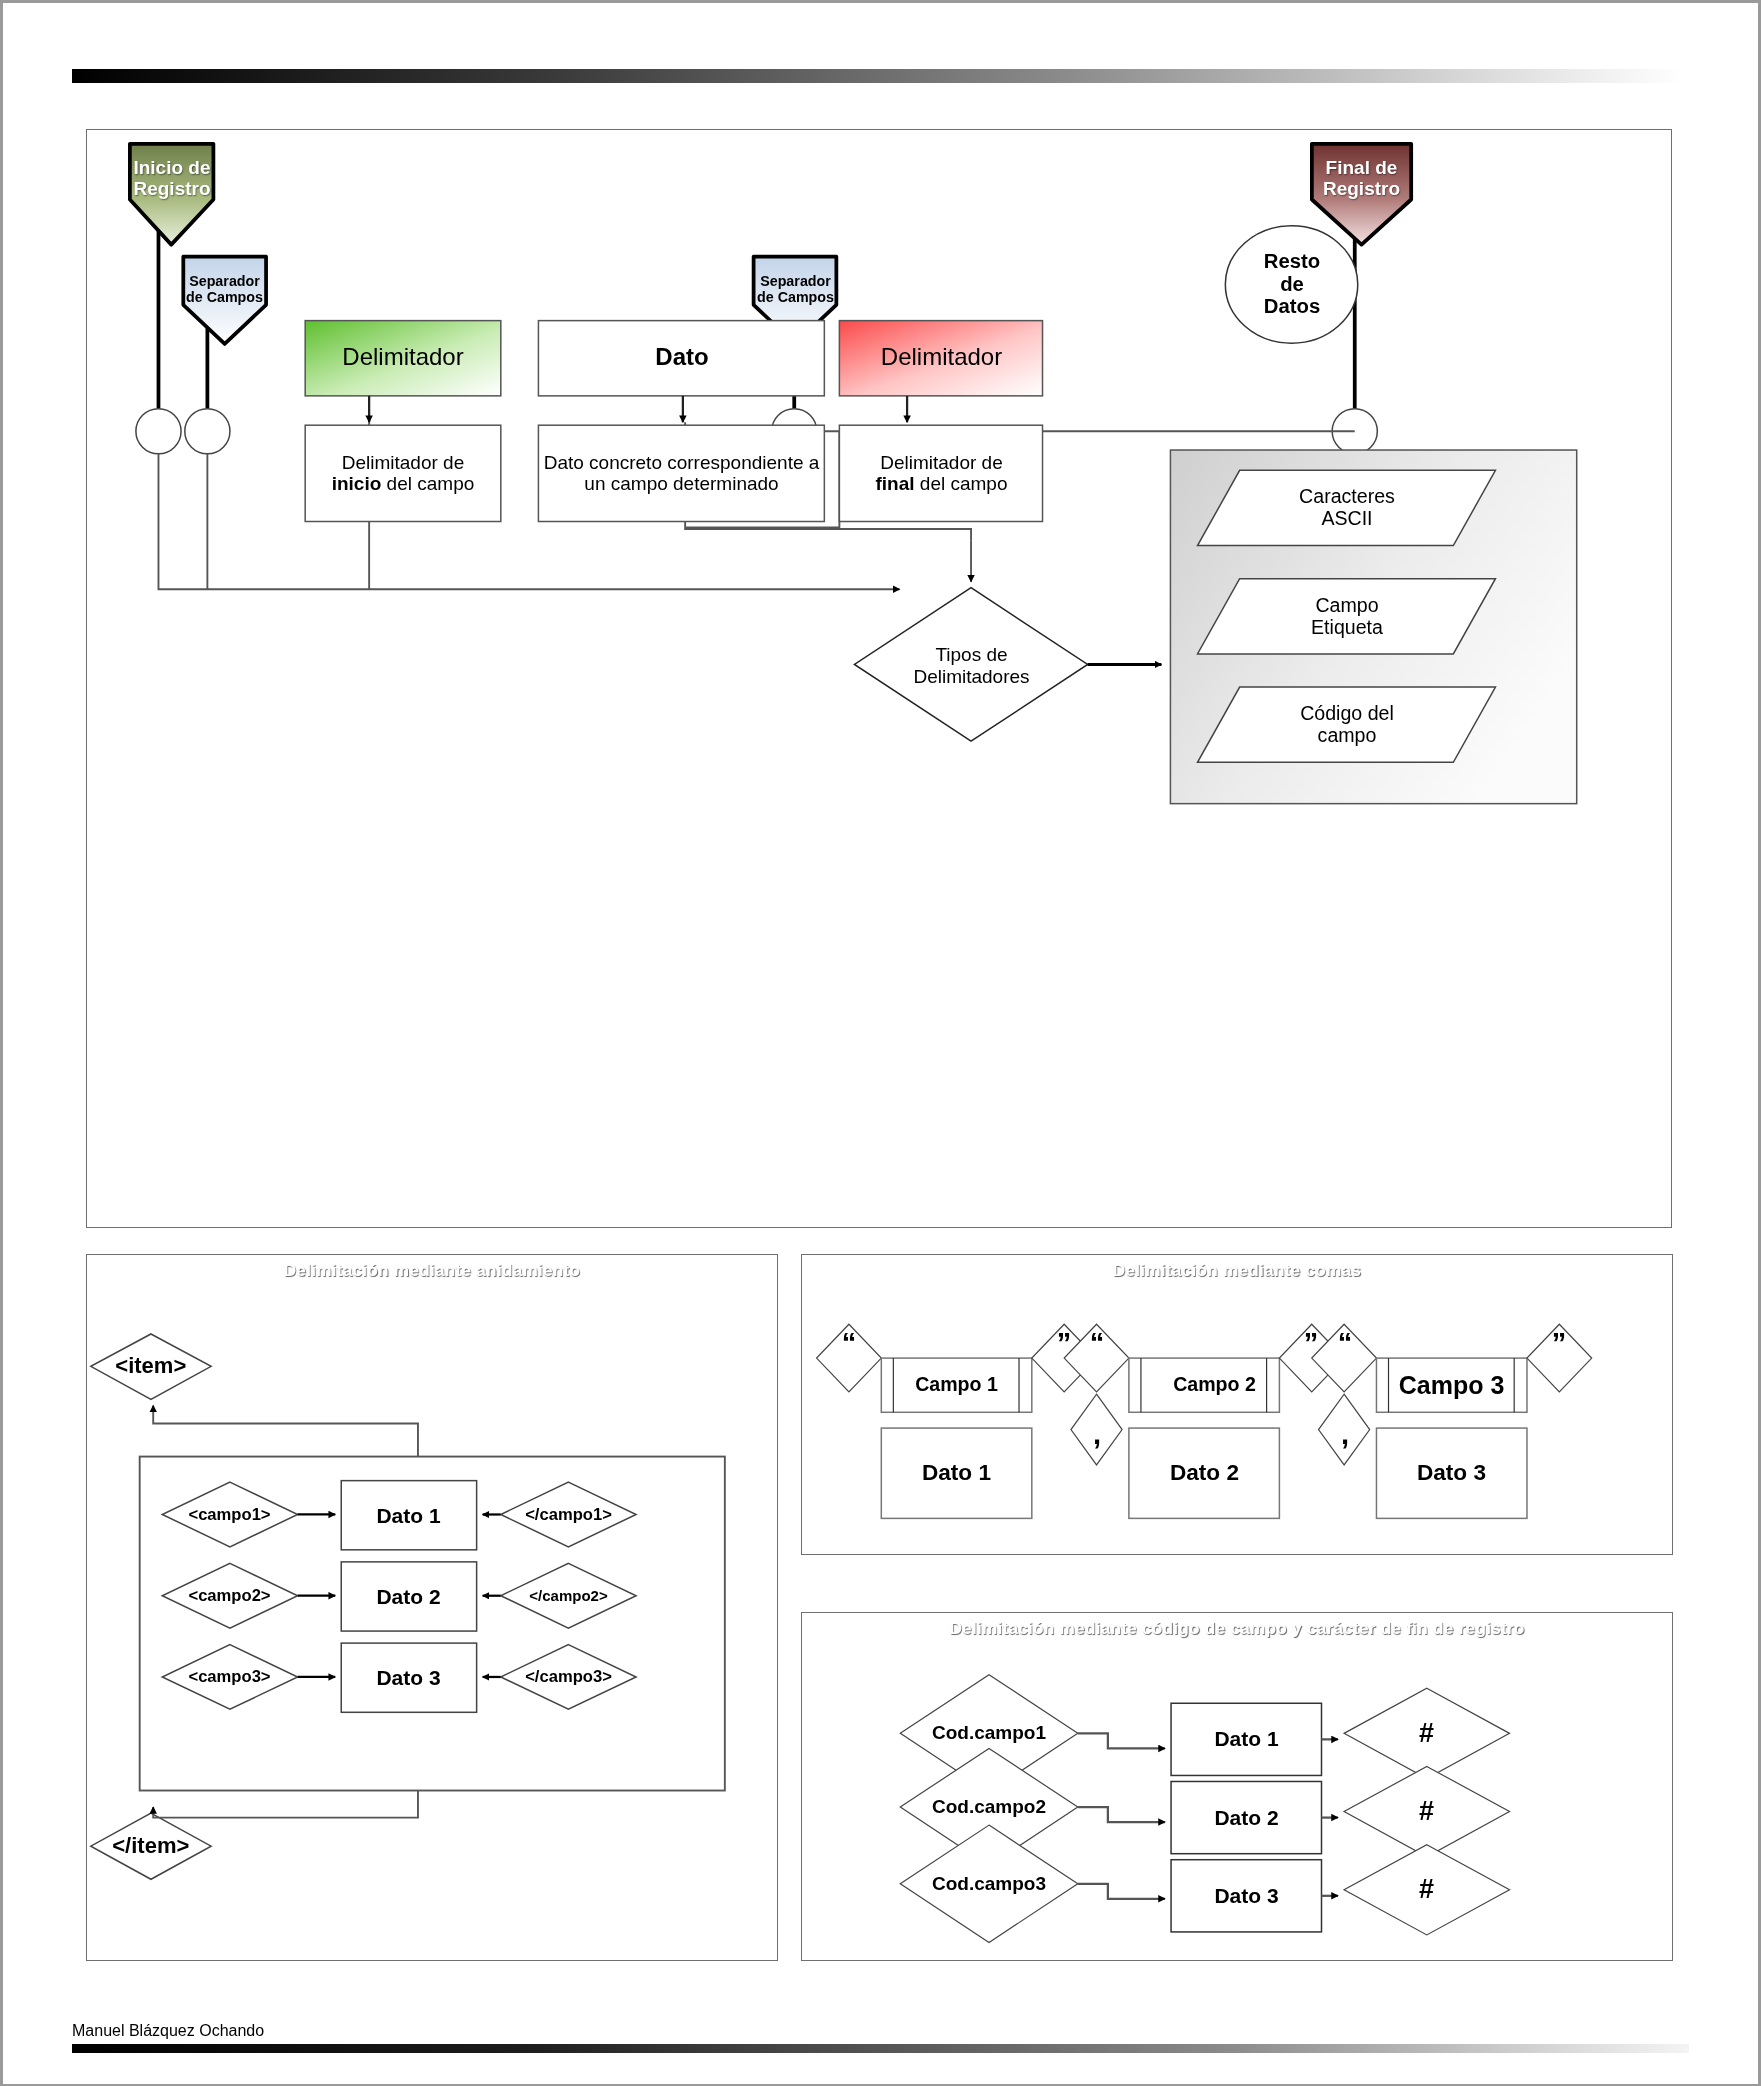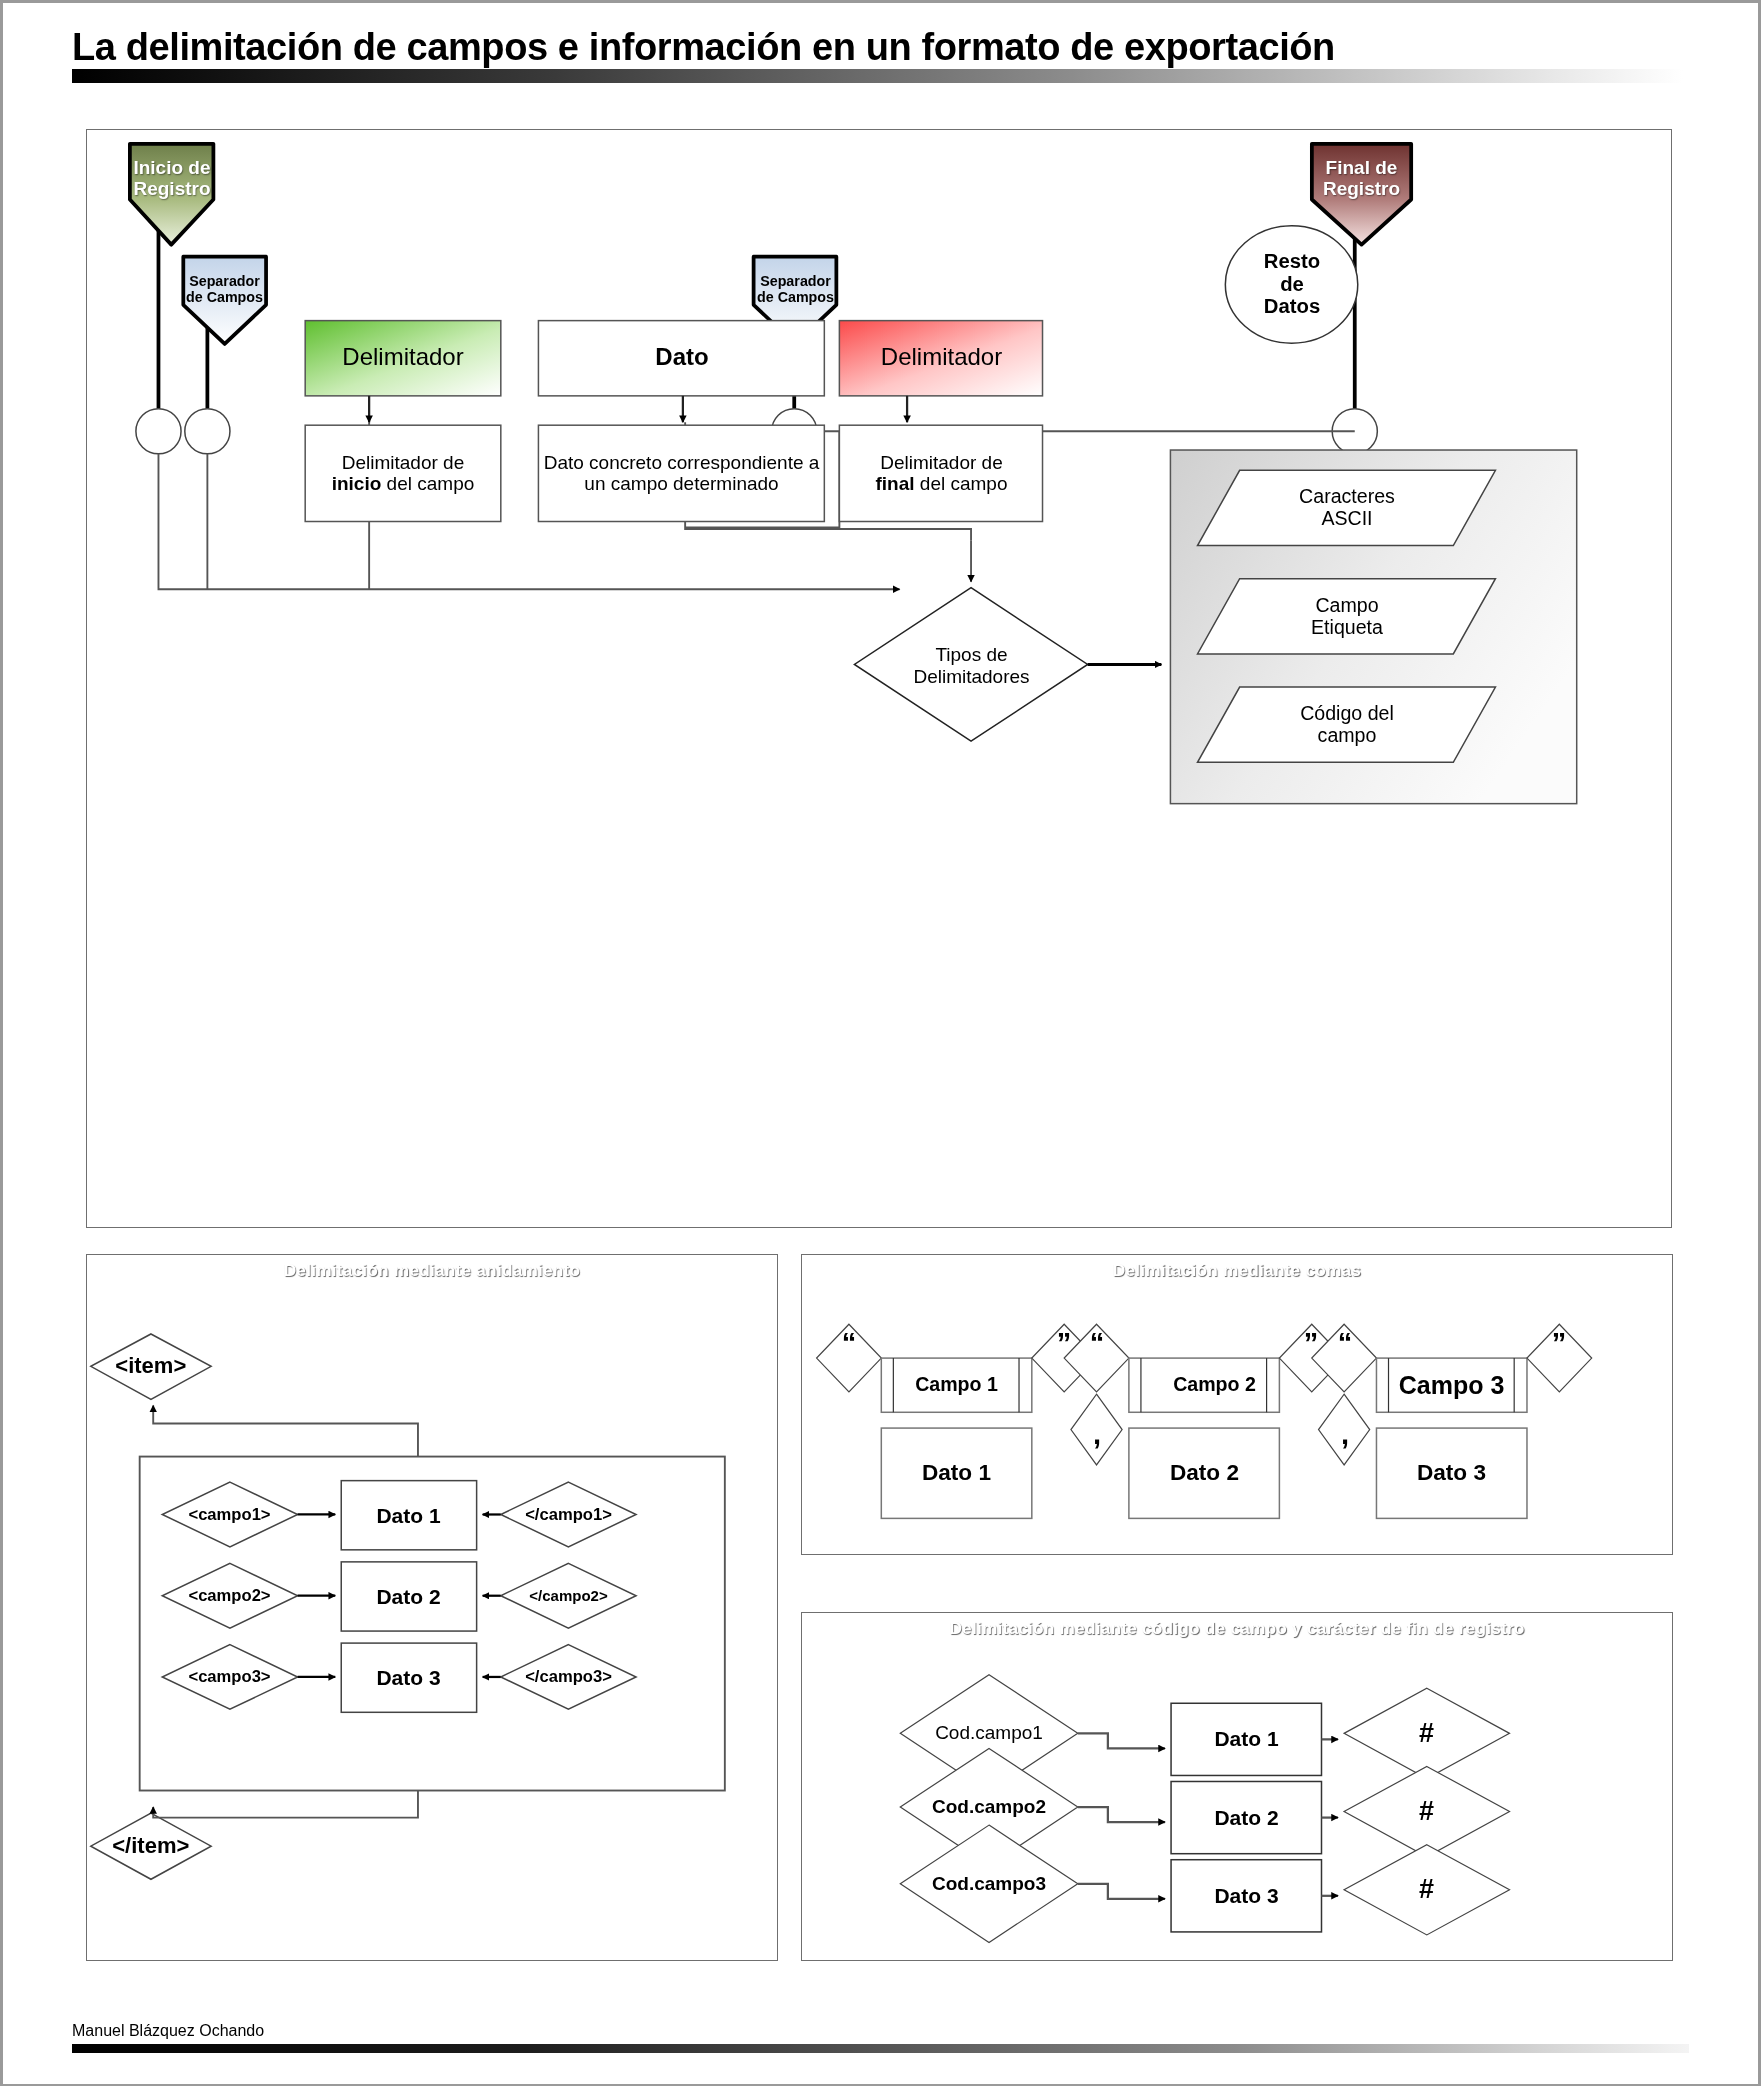--- a/index.html
+++ b/index.html
@@ -31,21 +31,20 @@
 
   
   .lbl{position:absolute;display:flex;align-items:center;justify-content:center;
        text-align:center;line-height:1.12;pointer-events:none;}
 </style>
 </head>
 <body>
 
 <div class="page">
 
-  <div class="slide-title">La delimitación de campos e información en un formato de exportación</div>
   <div class="title-rule"></div>
 
   <div class="panel" style="left:83px;top:126px;width:1586px;height:1099px;">
 
     <svg width="1583" height="1096" viewBox="0 0 2104 1456">
       <defs>
         <linearGradient id="gGreen" x1="0" y1="0" x2="0" y2="1">
           <stop offset="0%" stop-color="#6e7f4a"></stop>
             <stop offset="55%" stop-color="#a9bb80"></stop>
           <stop offset="100%" stop-color="#eaf1de"></stop>
@@ -315,21 +314,21 @@
       <path d="M366,258 L406,258 L406,278 L482,278" stroke="#555" stroke-width="3" fill="none" marker-end="url(#arrC)"></path>
       <path d="M690,272 L712,272" stroke="#555" stroke-width="3" fill="none" marker-end="url(#arrC)"></path>
 
       <path d="M248,282 L366,360 L248,438 L130,360 Z" fill="#fff" stroke="#444" stroke-width="1.6"></path>
       <rect x="490" y="328" width="200" height="96" fill="#fff" stroke="#333" stroke-width="2"></rect>
       <path d="M830,308 L940,368 L830,428 L720,368 Z" fill="#fff" stroke="#444" stroke-width="1.6"></path>
       <path d="M366,360 L406,360 L406,380 L482,380" stroke="#555" stroke-width="3" fill="none" marker-end="url(#arrC)"></path>
       <path d="M690,376 L712,376" stroke="#555" stroke-width="3" fill="none" marker-end="url(#arrC)"></path>
     </svg>
 
-    <div class="lbl" style="left:104px;top:105px;width:166px;height:30px;font-size:19px;font-weight:normal;">Cod.campo1</div>
+    <div class="lbl" style="left:104px;top:105px;width:166px;height:30px;font-size:19px;font-weight:bold;">Cod.campo1</div>
     <div class="lbl" style="left:369px;top:90px;width:151px;height:72px;font-size:21px;font-weight:bold;">Dato 1</div>
     <div class="lbl" style="left:587px;top:104px;width:75px;height:33px;font-size:27px;font-weight:bold;">#</div>
 
     <div class="lbl" style="left:104px;top:179px;width:166px;height:30px;font-size:19px;font-weight:bold;">Cod.campo2</div>
     <div class="lbl" style="left:369px;top:169px;width:151px;height:72px;font-size:21px;font-weight:bold;">Dato 2</div>
     <div class="lbl" style="left:587px;top:182px;width:75px;height:33px;font-size:27px;font-weight:bold;">#</div>
 
     <div class="lbl" style="left:104px;top:256px;width:166px;height:30px;font-size:19px;font-weight:bold;">Cod.campo3</div>
     <div class="lbl" style="left:369px;top:247px;width:151px;height:72px;font-size:21px;font-weight:bold;">Dato 3</div>
     <div class="lbl" style="left:587px;top:260px;width:75px;height:33px;font-size:27px;font-weight:bold;">#</div>

